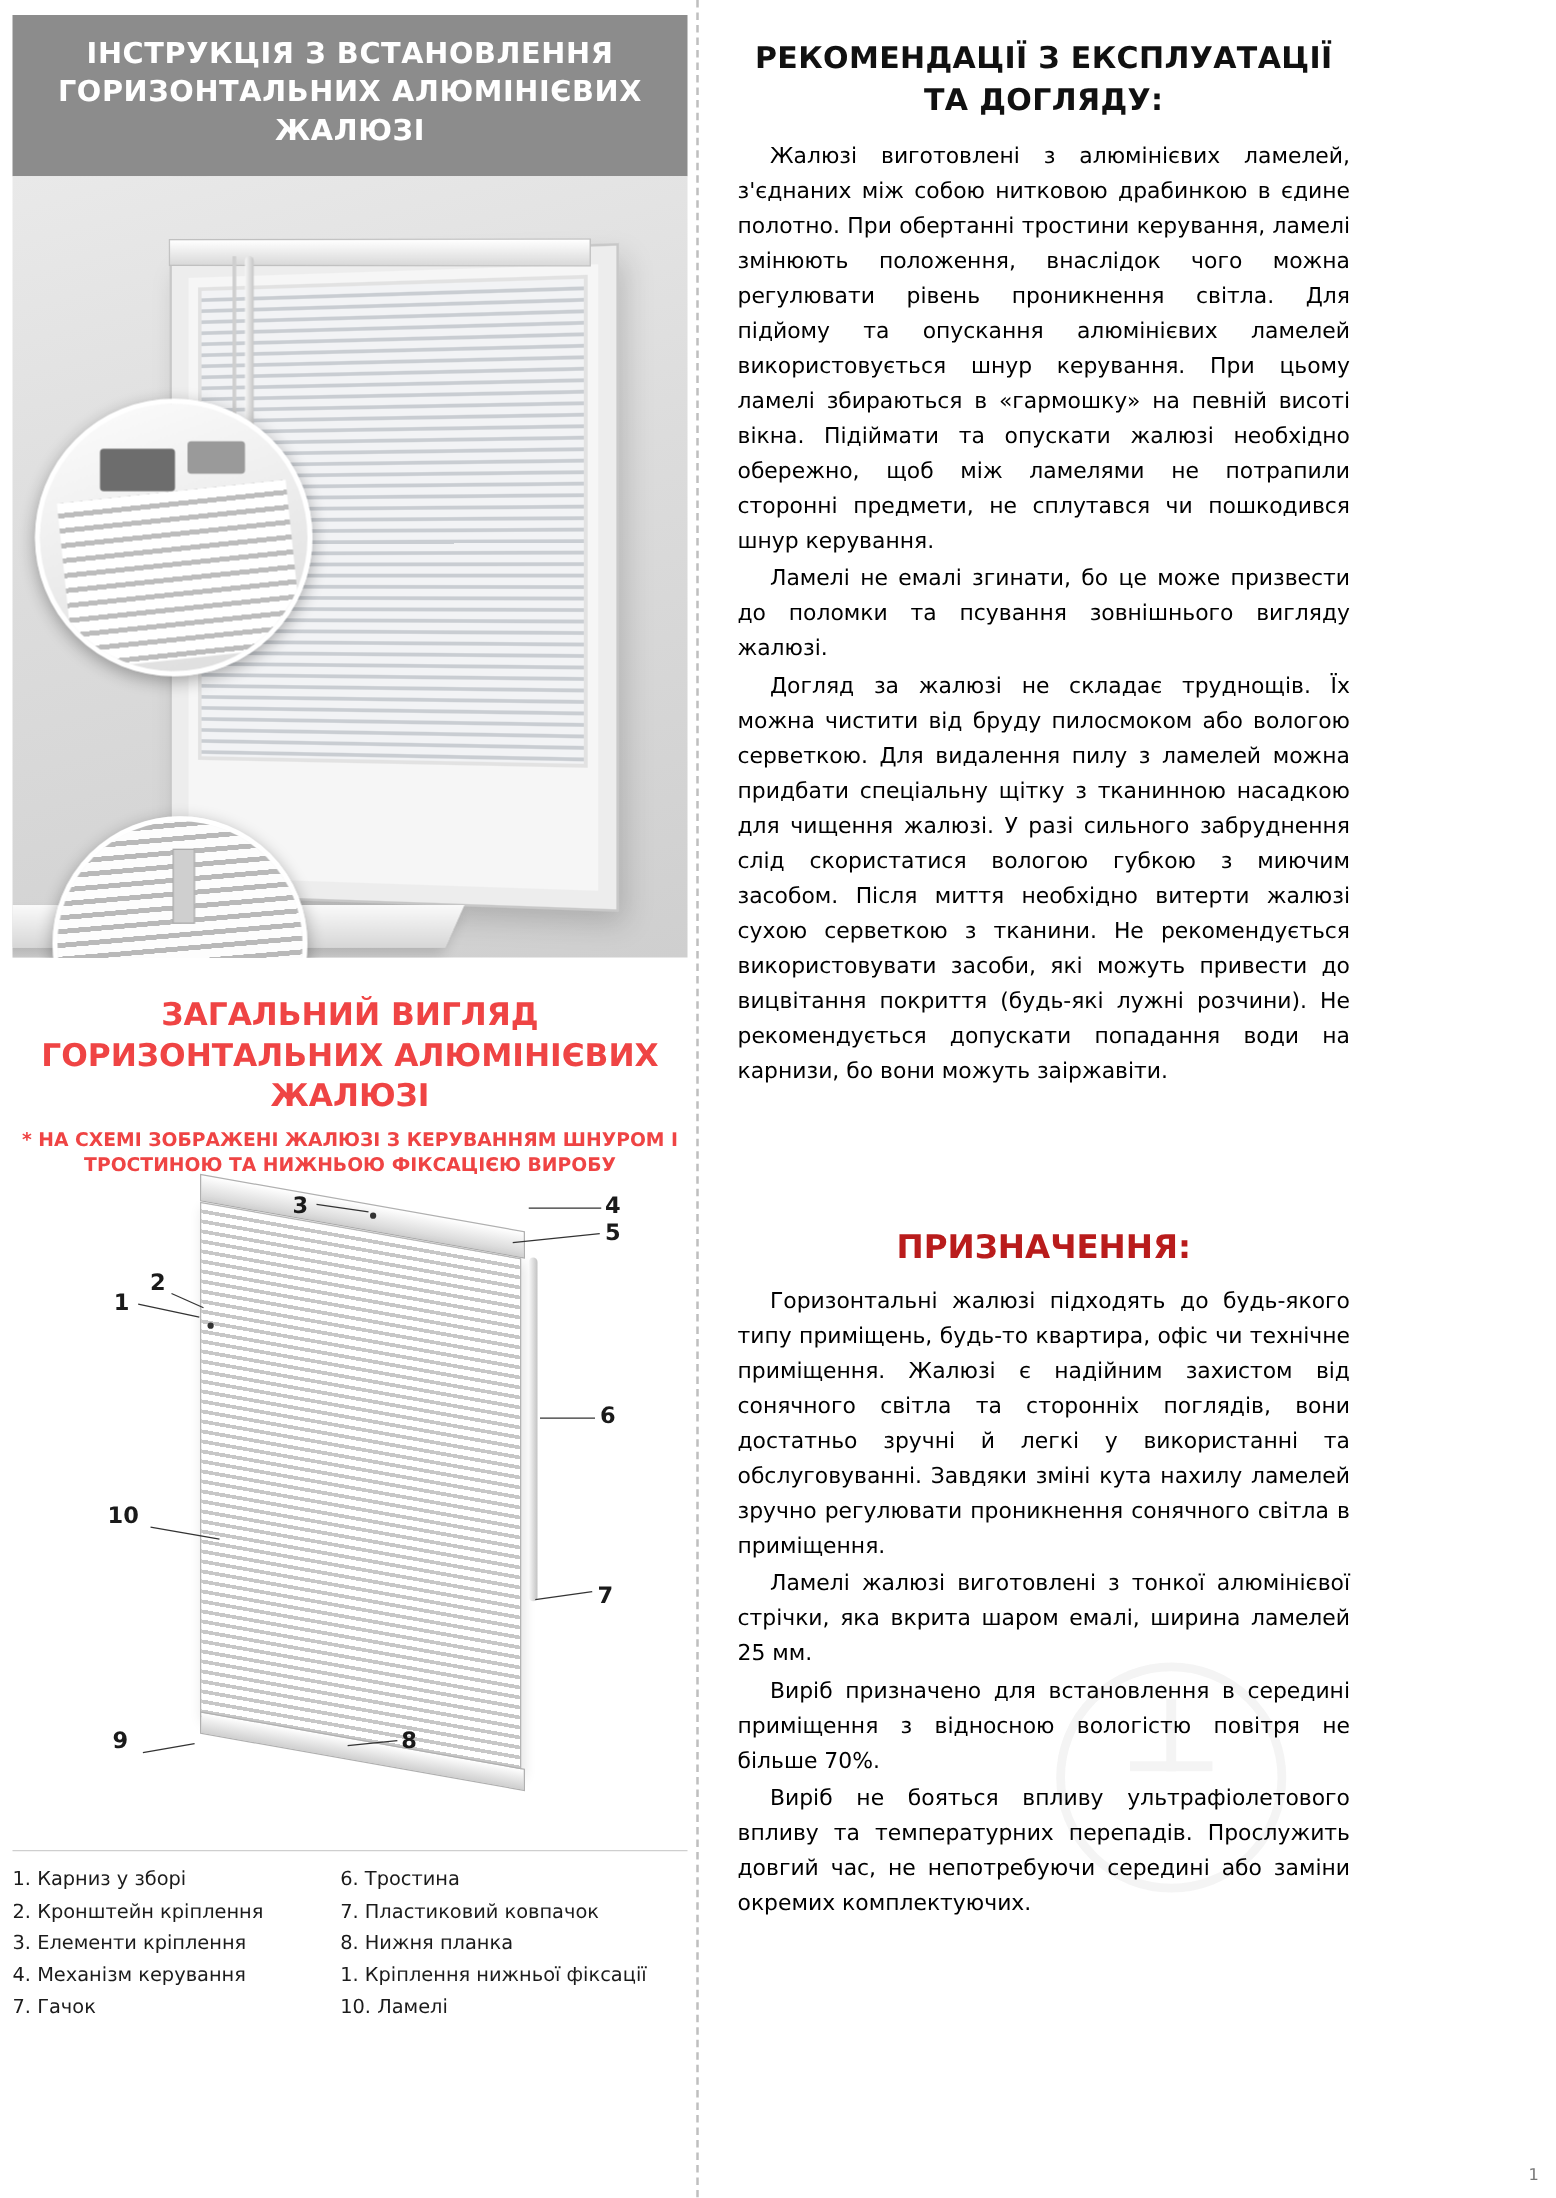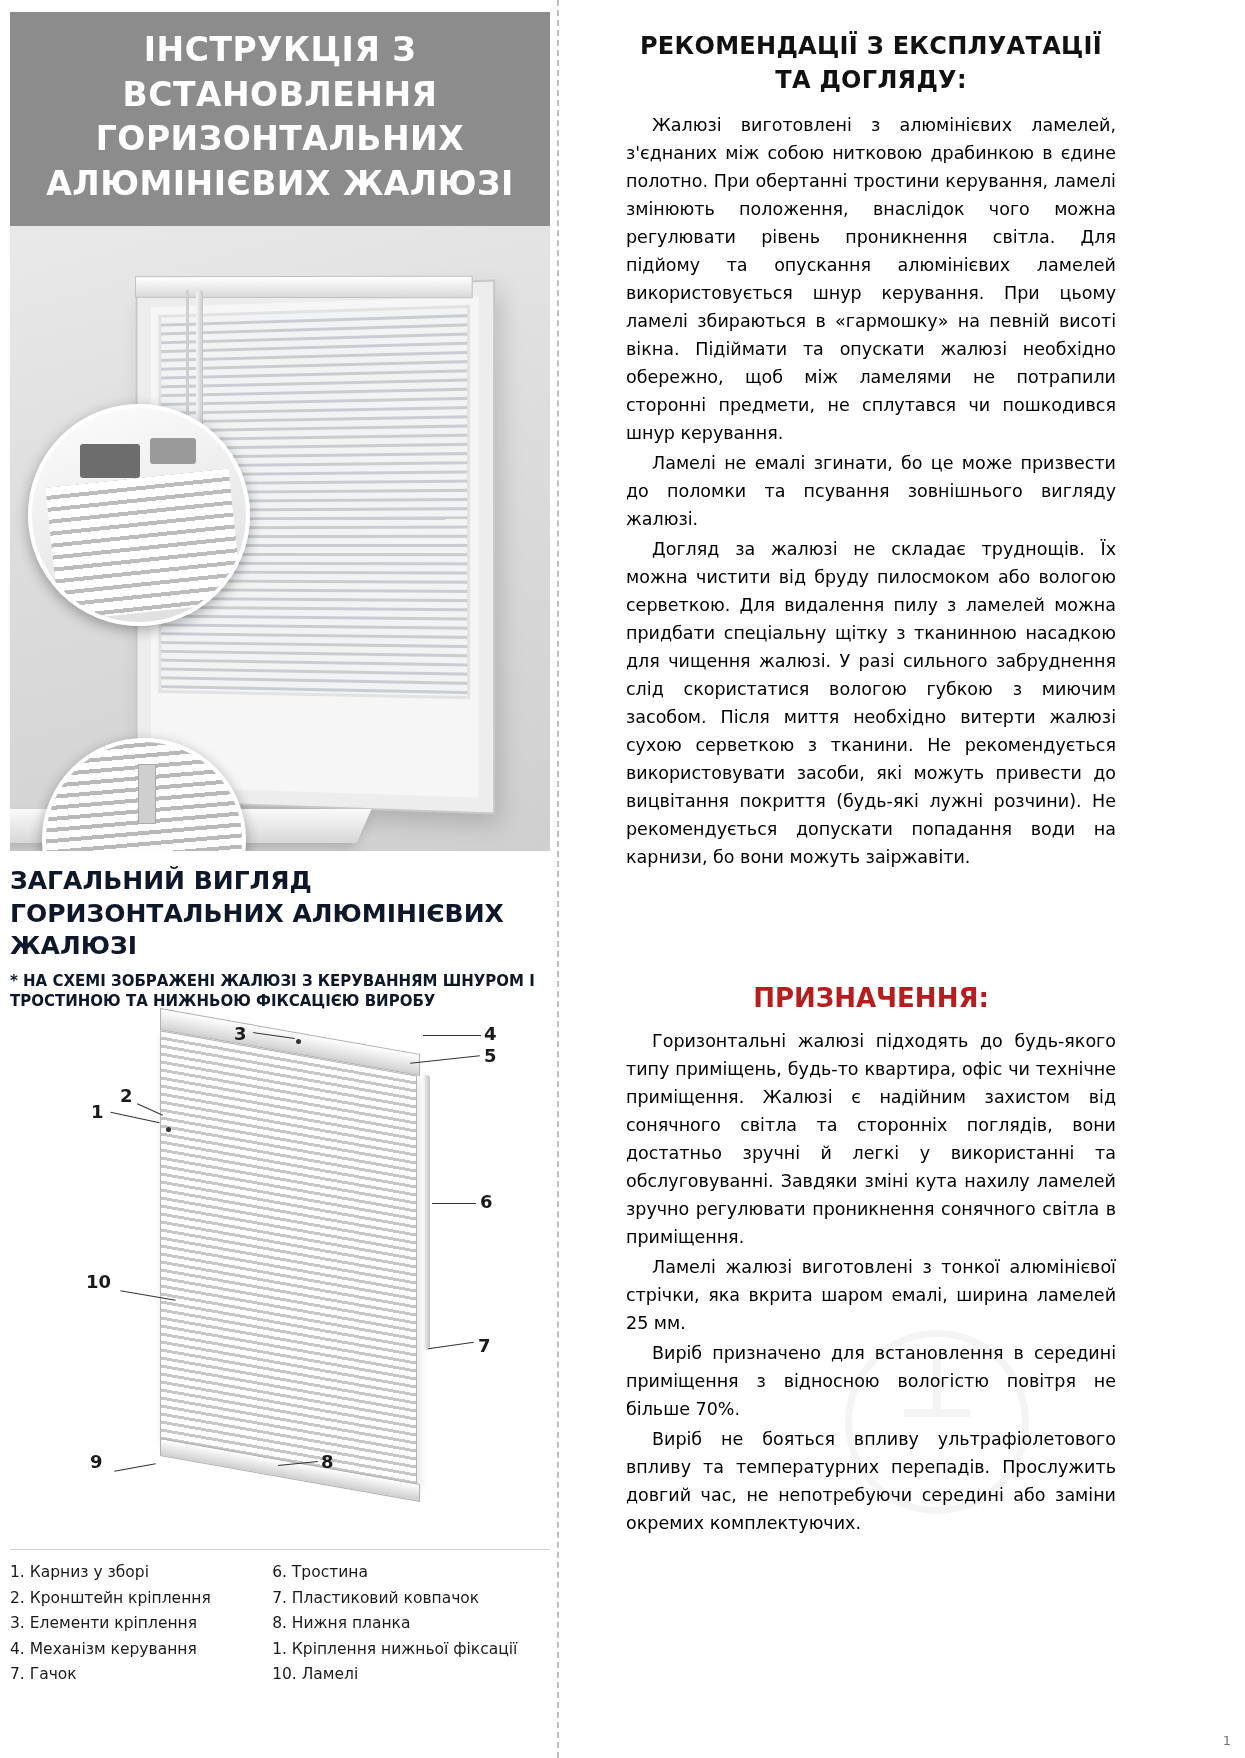--- a/index.html
+++ b/index.html
@@ -70,21 +70,21 @@
     left: 10px;
     top: 12px;
     width: 540px;
   }
   .head-band {
     background: #8c8c8c;
     color: #ffffff;
     text-align: center;
     padding: 16px 10px 20px;
     font-weight: bold;
-    font-size: 33px;
+    font-size: 23px;
     line-height: 1.35;
     letter-spacing: .5px;
   }
   
   .photo {
     position: relative;
     width: 540px;
     height: 625px;
     background: linear-gradient(165deg,#e9e9e9 0%, #dcdcdc 45%, #cfcfcf 100%);
     overflow: hidden;
@@ -198,23 +198,24 @@
   .callout-2 .cordlock {
     position: absolute;
     left: 92px; top: 22px;
     width: 16px; height: 58px;
     background: #cfcfcf;
     border: 1px solid #aaa;
   }
 
   
   .sub-head {
-    margin-top: 14px;
+    text-align: center;
+    margin-top: 30px;
     font-weight: bold;
-    color: #0f172a;
+    color: #ef4444;
   }
   .sub-head .big {
     font-size: 25px;
     line-height: 1.3;
   }
   .sub-head .note {
     font-size: 15px;
     margin-top: 8px;
     line-height: 1.35;
   }
@@ -305,21 +306,20 @@
   }
   .legend .col1 { width: 248px; }
   .legend .col2 { width: 280px; }
 
   
   .col-right {
     position: absolute;
     left: 590px;
     top: 30px;
     width: 490px;
-    margin-left: 36px;
   }
   .r-title {
     text-align: center;
     font-weight: bold;
     font-size: 24px;
     line-height: 1.4;
     color: #111;
     letter-spacing: .3px;
   }
   .r-body {

